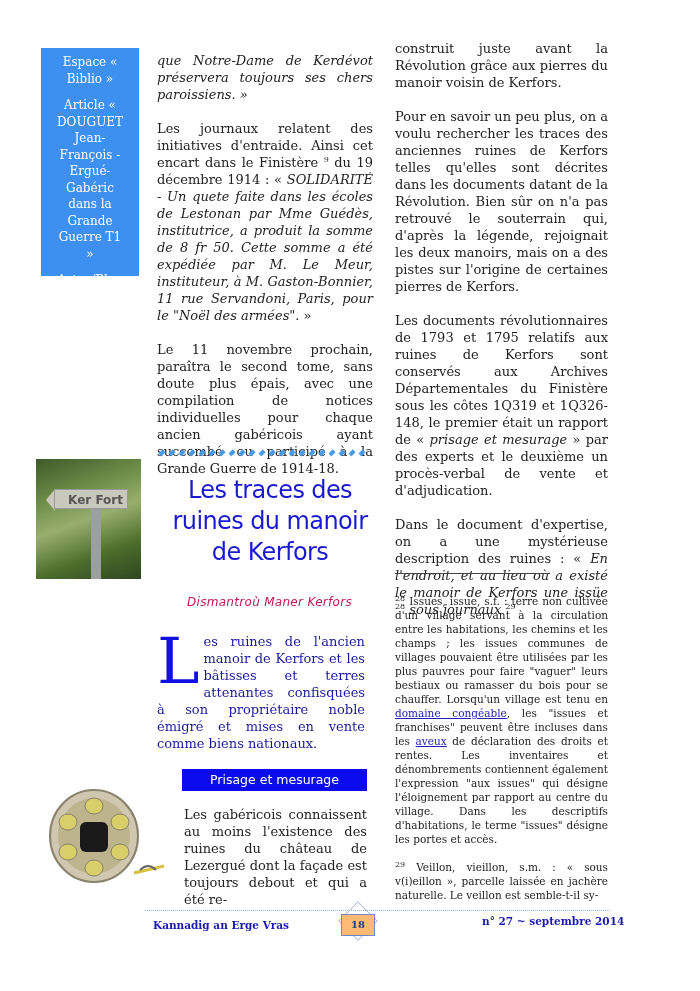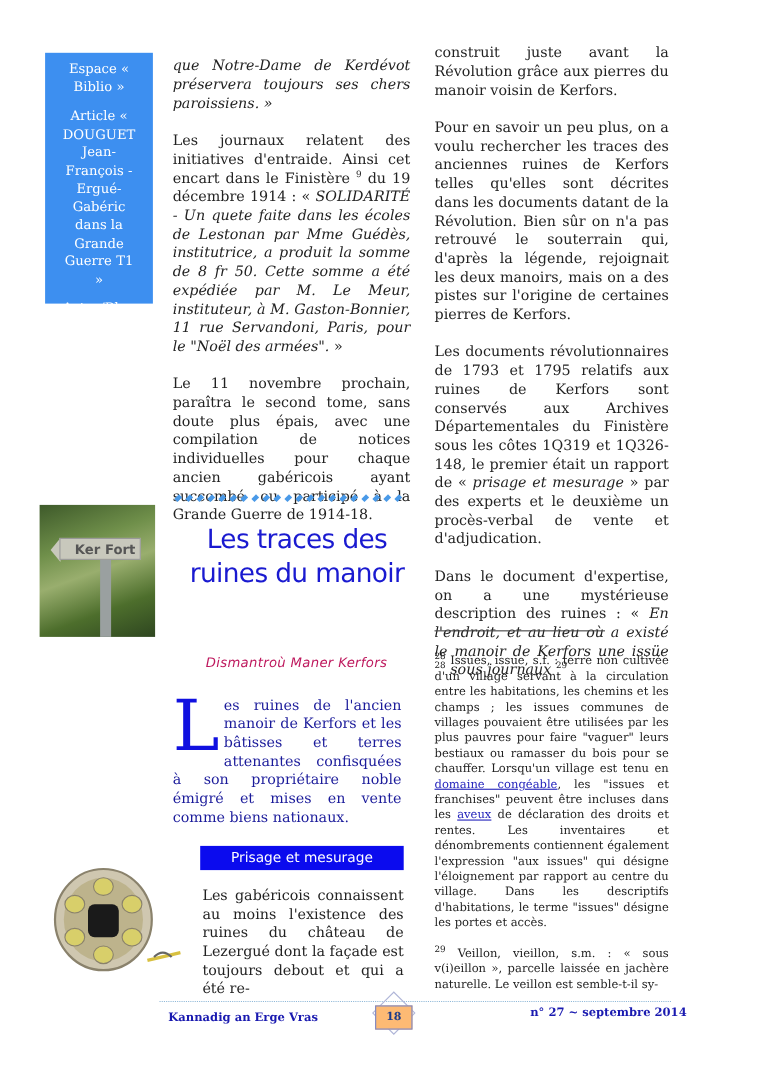--- a/index.html
+++ b/index.html
@@ -117,20 +117,21 @@
 
 <div id="photo-sign" class="abs">
   <div id="sign-arrow" class="abs"></div>
   <div id="sign-board" class="abs">Ker Fort</div>
   <div id="sign-post" class="abs"></div>
 </div>
 
 <div id="article-title" class="abs">
   <div>Les traces des</div>
   <div>ruines du manoir</div>
+  <div>de Kerfors</div>
 </div>
 <div id="article-subtitle" class="abs">Dismantroù Maner Kerfors</div>
 
 <div id="intro" class="abs">
   <span id="dropcap">L</span><span>es ruines de l'ancien manoir de Kerfors et les bâtisses et terres attenantes confisquées à son propriétaire noble émigré et mises en vente comme biens nationaux.</span>
 </div>
 
 <div id="section-bar" class="abs">Prisage et mesurage</div>
 
 <div id="col-mid-bottom" class="abs col">

